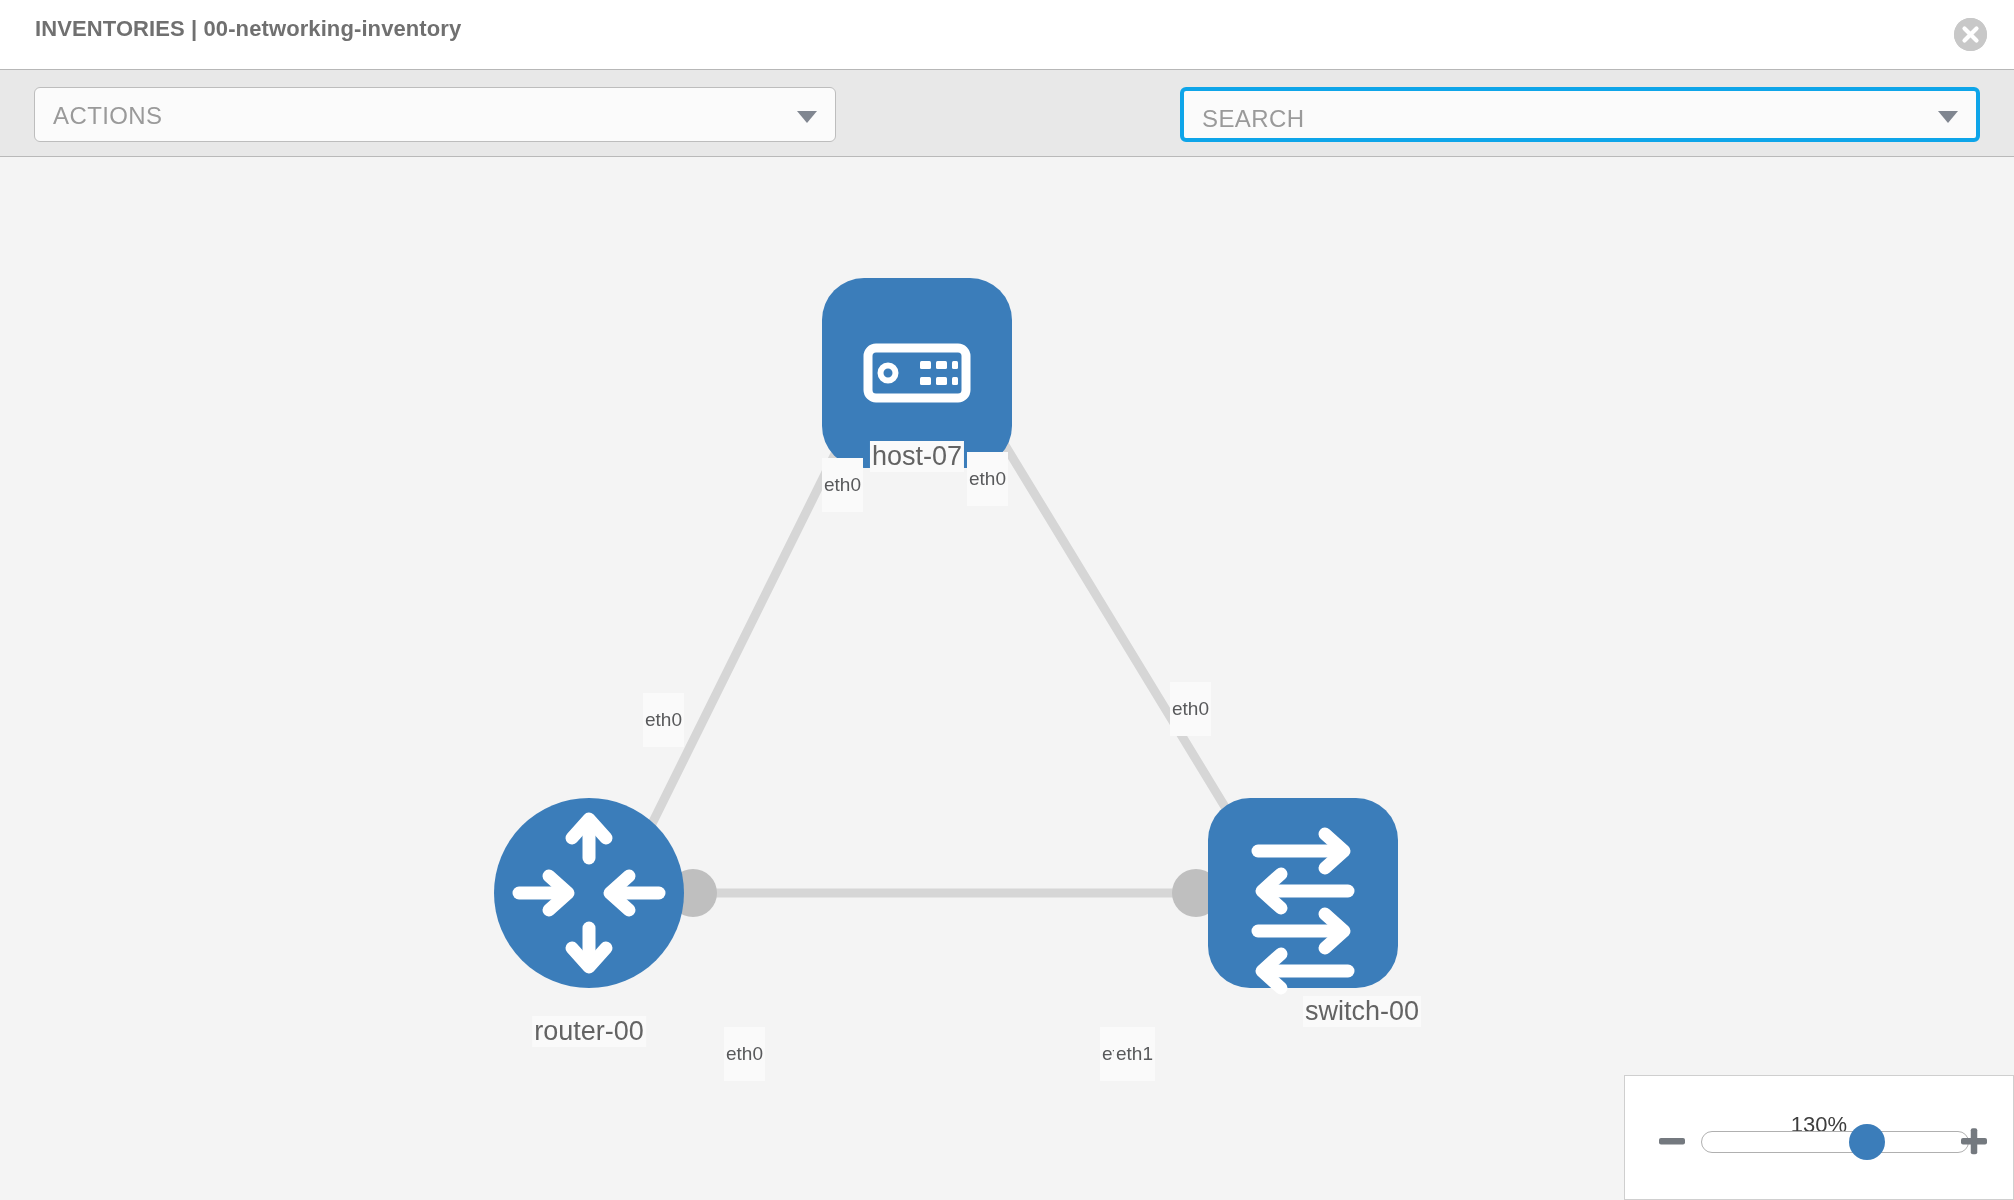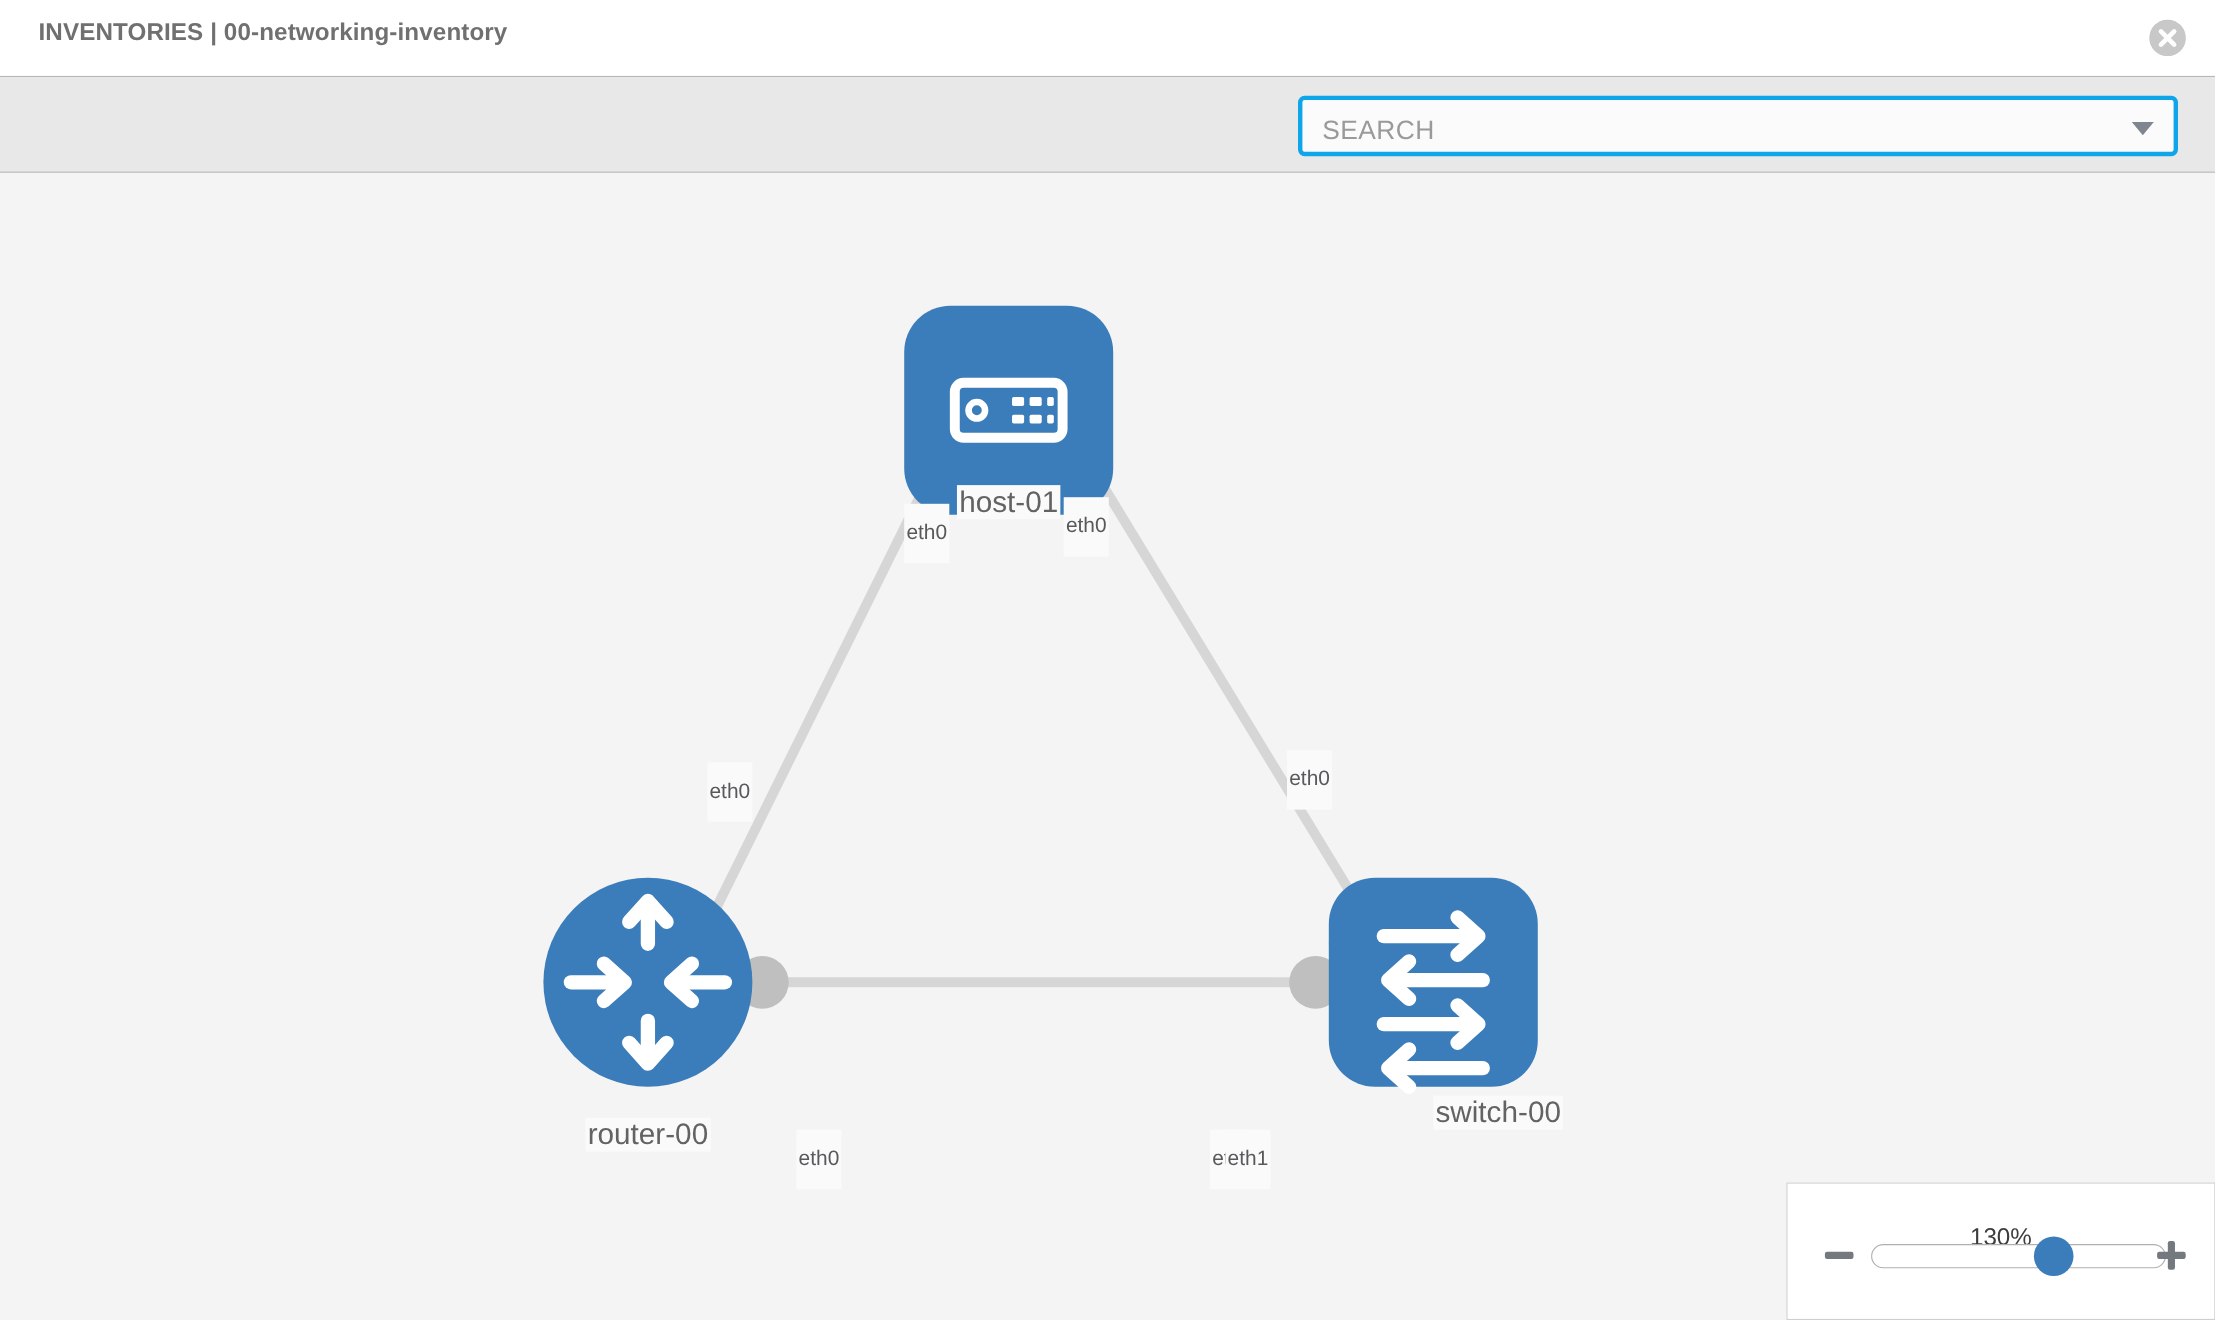--- a/index.html
+++ b/index.html
@@ -141,20 +141,24 @@
     <div class="close-btn">
       <svg viewBox="0 0 33 33" aria-hidden="true">
         <circle cx="16.5" cy="16.5" r="16.5" fill="#c8c8c8"></circle>
         <path d="M10.5 10.5 L22.5 22.5 M22.5 10.5 L10.5 22.5" stroke="#ffffff" stroke-width="4.2" stroke-linecap="round"></path>
       </svg>
     </div>
   </div>
 
   <div class="toolbar">
 
+    <div class="actions-select">
+      <span class="label">ACTIONS</span>
+      <span class="caret"></span>
+    </div>
 
     <div class="tool-icon wrench">
       <svg viewBox="0 0 46 46" aria-hidden="true">
         <g fill="#7b8290">
           <path d="M31.2 6.5a10.6 10.6 0 0 0-9.9 14.4L8.6 33.5a3.9 3.9 0 0 0 0 5.6l.2.2a3.9 3.9 0 0 0 5.6 0l12.6-12.6a10.6 10.6 0 0 0 13-13.7l-5.6 5.6-4.9-1.2-1.2-4.9 5.6-5.6a10.6 10.6 0 0 0-2.7-.4z"></path>
           <circle cx="11.6" cy="36.3" r="2.1" fill="#ffffff"></circle>
         </g>
       </svg>
     </div>
 
@@ -242,21 +246,21 @@
 
           <path d="M1258 773 H 1342"></path>
           <path d="M1325 756 L1344 773 L1325 790"></path>
 
           <path d="M1348 813 H 1264"></path>
           <path d="M1281 796 L1262 813 L1281 830"></path>
         </g>
       </g>
     </svg>
 
-    <div class="node-label" style="left:917px; top:283px;">host-01</div>
+    <div class="node-label" style="left:917px; top:283px;">host-07</div>
     <div class="node-label" style="left:589px; top:858px;">router-00</div>
     <div class="node-label" style="left:1362px; top:838px;">switch-00</div>
 
     <div class="edge-label" style="left:822px; top:300px;">eth0</div>
     <div class="edge-label" style="left:967px; top:294px;">eth0</div>
 
     <div class="edge-label" style="left:643px; top:535px;">eth0</div>
     <div class="edge-label" style="left:1170px; top:524px;">eth0</div>
 
     <div class="edge-label" style="left:724px; top:869px;">eth0</div>

